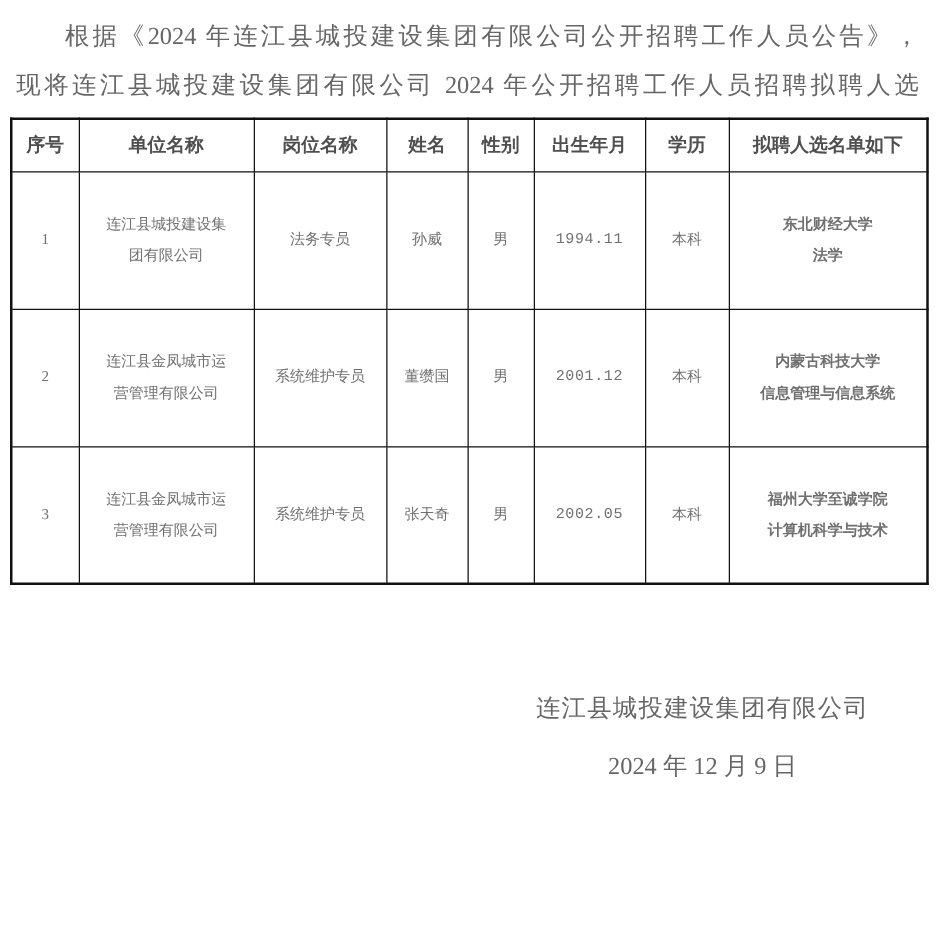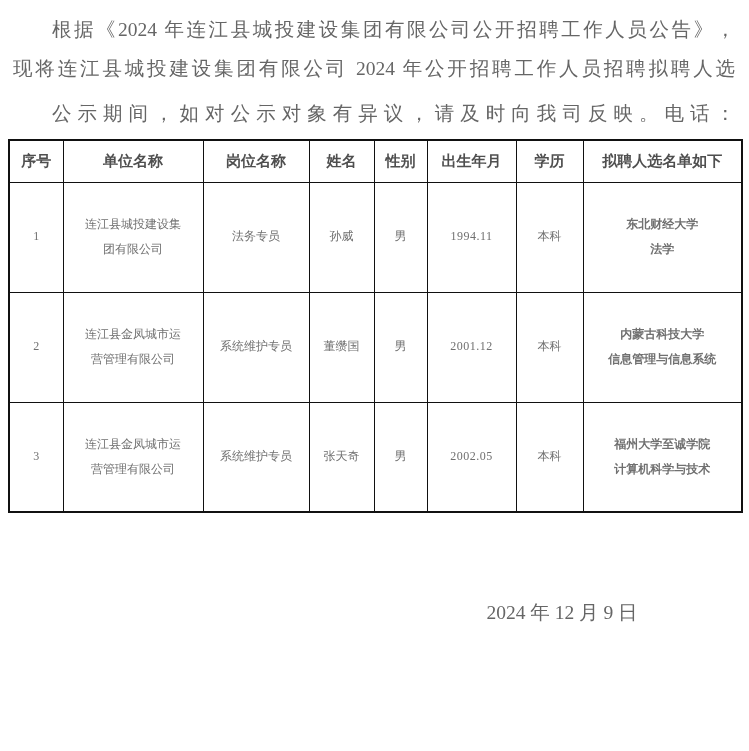--- a/index.html
+++ b/index.html
@@ -57,21 +57,21 @@
     color: var(--header-text);
     font-family: "Liberation Sans", "DejaVu Sans", sans-serif;
   }
   table.candidates td {
     height: 110px;
     font-size: 12px;
     color: var(--cell-text);
     line-height: 2.1;
   }
   td.cell-school { line-height: 2.7; font-weight: bold; }
-  td.cell-birth { font-size: 14.5px; letter-spacing: 0.5px; }
+  td.cell-birth { font-size: 14.5px; letter-spacing: 0.5px; font-family: Liberation Mono, monospace; }
   td.cell-no { font-size: 14.5px; }
   
   .signature {
     margin-top: 80px;
     margin-left: auto;
     margin-right: 42px;
     width: 290px;
     text-align: center;
     color: var(--text);
     font-size: 19.5px;
@@ -89,21 +89,20 @@
 <body>
 
 <div class="page">
 
   <div class="paragraphs">
       <div class="para">
         <div class="line indent">根据《2024 年连江县城投建设集团有限公司公开招聘工作人员公告》，</div>
         <div class="line">现将连江县城投建设集团有限公司 2024 年公开招聘工作人员招聘拟聘人选</div>
       </div>
       <div class="para">
-        <div class="line indent">公示期间，如对公示对象有异议，请及时向我司反映。电话：</div>
       </div>
     </div>
 
   <table class="candidates">
     <colgroup>
       <col style="width:54px">
       <col style="width:140px">
       <col style="width:106px">
       <col style="width:65px">
       <col style="width:53px">
@@ -151,16 +150,17 @@
           <td class="cell-name">张天奇</td>
           <td class="cell-gender">男</td>
           <td class="cell-birth">2002.05</td>
           <td class="cell-education">本科</td>
           <td class="cell-school">福州大学至诚学院<br>计算机科学与技术</td>
         </tr>
       </tbody>
   </table>
 
   <div class="signature">
+    <div class="sig-company">连江县城投建设集团有限公司</div>
     <div class="sig-date">2024 年 12 月 9 日</div>
   </div>
 
 </div>
 
 </body></html>

